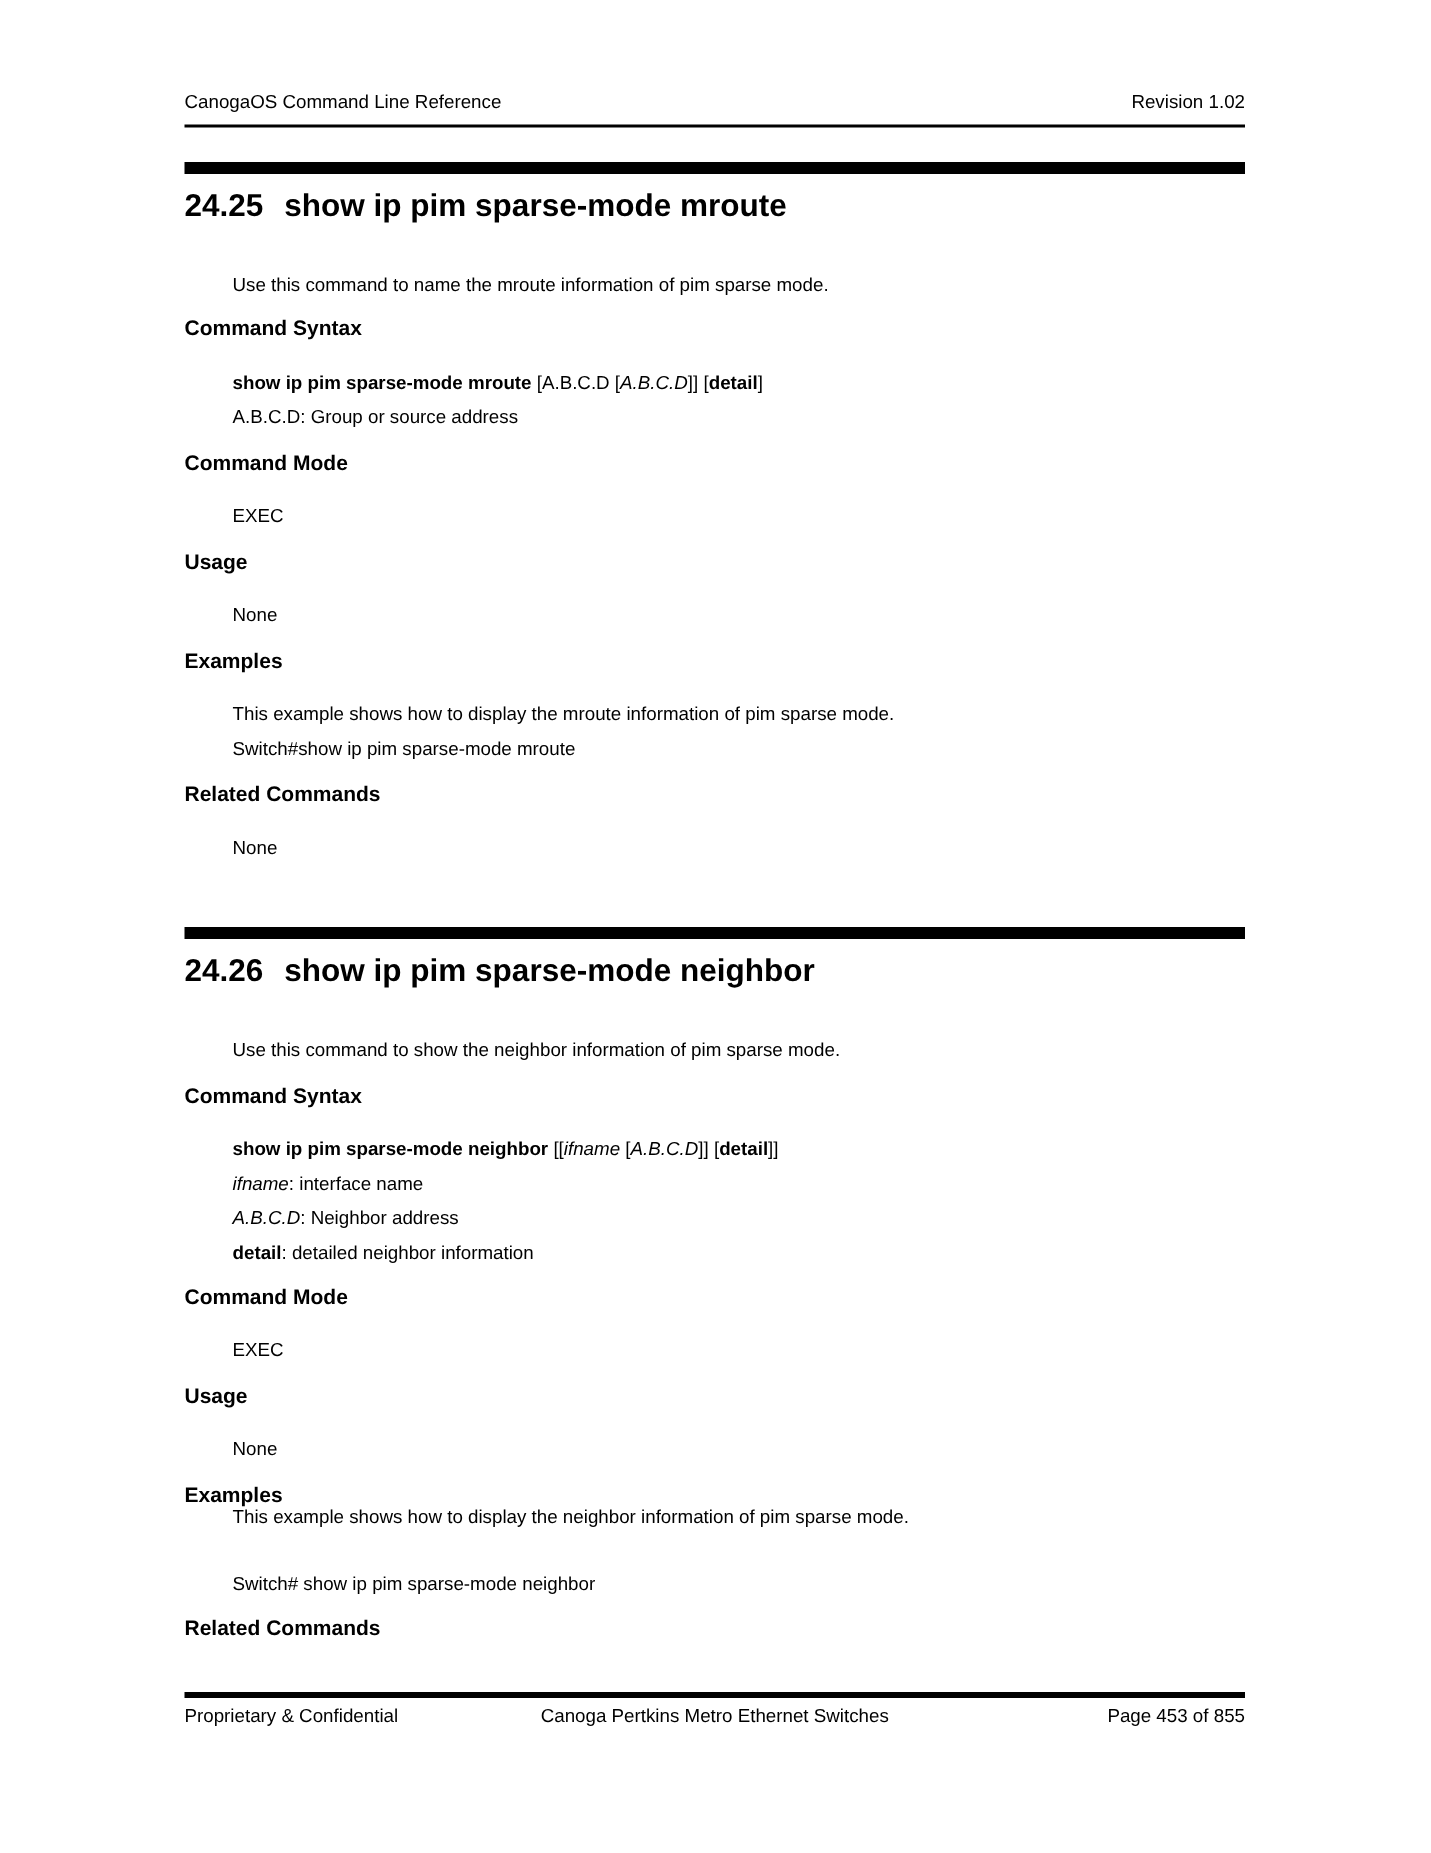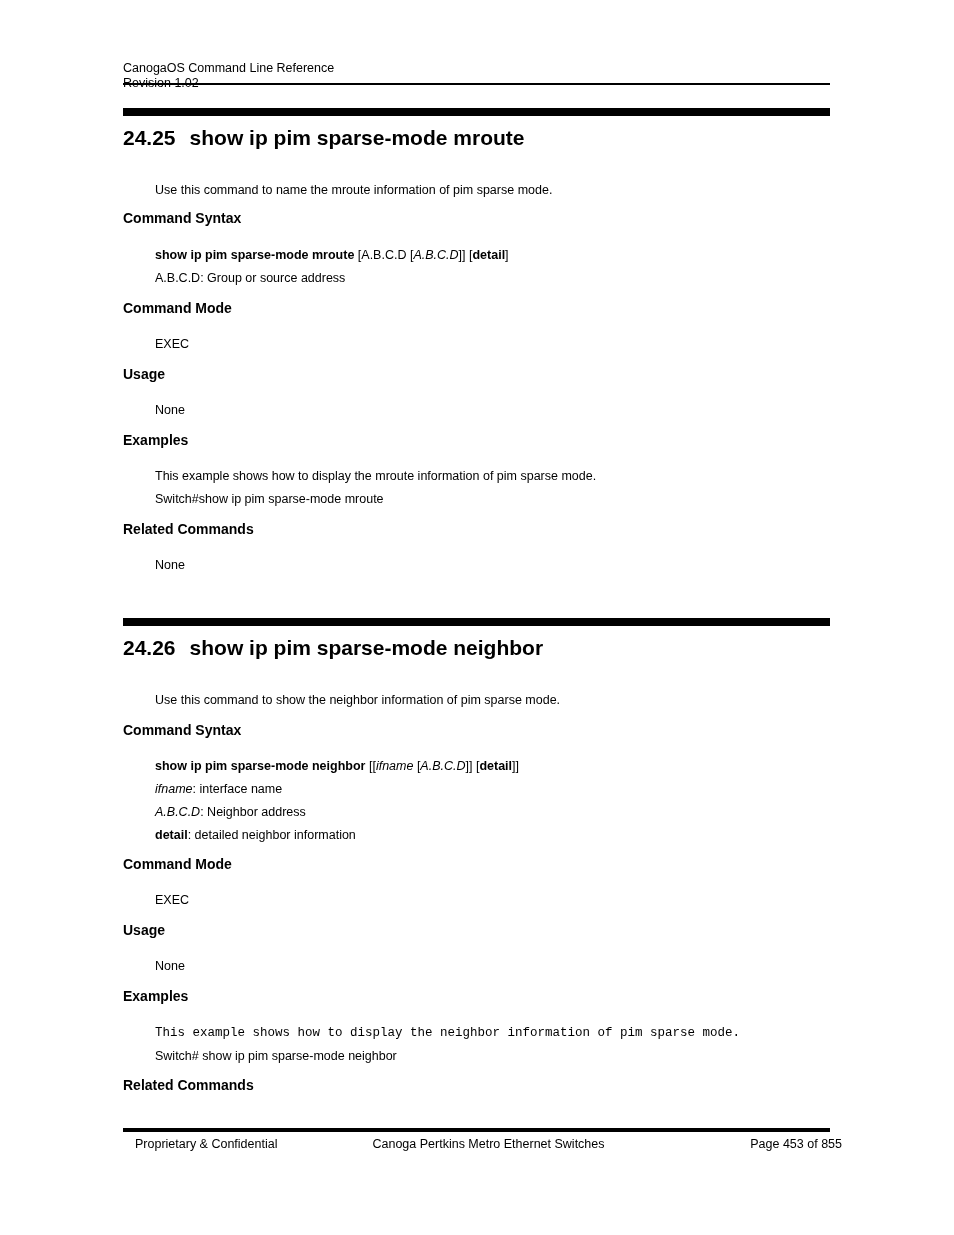--- a/index.html
+++ b/index.html
@@ -51,21 +51,21 @@
   .footer-left   { position: absolute; left: 0; }
   .footer-center { position: absolute; left: 50%; transform: translateX(-50%); white-space: nowrap; }
   .footer-right  { position: absolute; right: 0; }
 </style>
 </head>
 <body>
 
 <div class="page">
   <div class="content">
 
-    <div class="abs meta-row" style="top:61px;flex-direction:column;">
+    <div class="abs meta-row" style="top:61px;">
       <span>CanogaOS Command Line Reference</span>
       <span>Revision 1.02</span>
     </div>
     <div class="abs rule-thin" style="top:83px;"></div>
 
     <div class="abs rule-thick" style="top:108px;"></div>
     <div class="abs h-section" style="top:126px;">
       <span class="sec-num">24.25</span><span>show ip pim sparse-mode mroute</span>
     </div>
 
@@ -101,26 +101,26 @@
     <div class="abs body-line" style="top:805px;"><span style="font-style: italic;">A.B.C.D</span><span>: Neighbor address</span></div>
     <div class="abs body-line" style="top:828px;"><span style="font-weight: bold;">detail</span><span>: detailed neighbor information</span></div>
 
     <div class="abs h-sub" style="top:856px;">Command Mode</div>
     <div class="abs body-line" style="top:893px;">EXEC</div>
 
     <div class="abs h-sub" style="top:922px;">Usage</div>
     <div class="abs body-line" style="top:959px;">None</div>
 
     <div class="abs h-sub" style="top:988px;">Examples</div>
-    <div class="abs body-line" style="top:1026px;font-family:Liberation Mono, monospace;">This example shows how to display the neighbor information of pim sparse mode.</div>
+    <div class="abs body-line" style="top:1004px;">This example shows how to display the neighbor information of pim sparse mode.</div>
     <div class="abs body-line" style="top:1049px;">Switch# show ip pim sparse-mode neighbor</div>
 
     <div class="abs h-sub" style="top:1077px;">Related Commands</div>
 
     <div class="abs rule-footer" style="top:1128px;"></div>
-    <div class="abs footer-row" style="top:1137px; height:15px;margin-left:12px;">
+    <div class="abs footer-row" style="top:1137px; height:15px;">
       <span class="footer-left">Proprietary &amp; Confidential</span>
       <span class="footer-center">Canoga Pertkins Metro Ethernet Switches</span>
       <span class="footer-right">Page 453 of 855</span>
     </div>
 
   </div>
 </div>
 
 </body></html>

